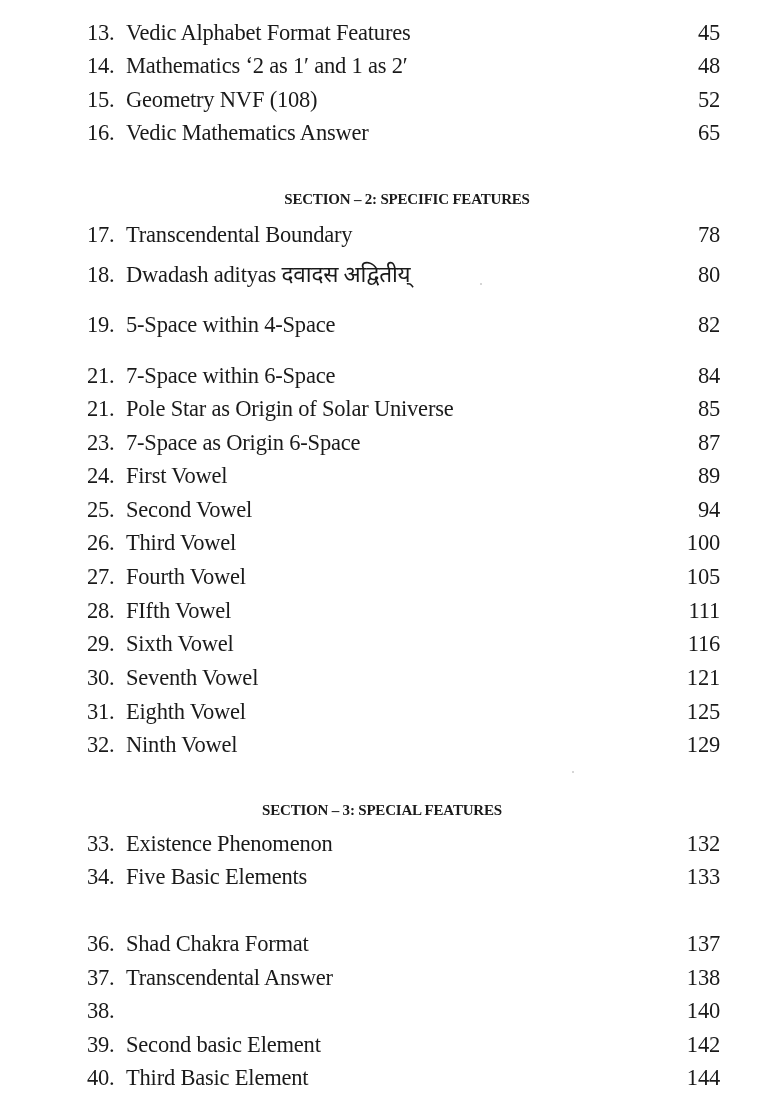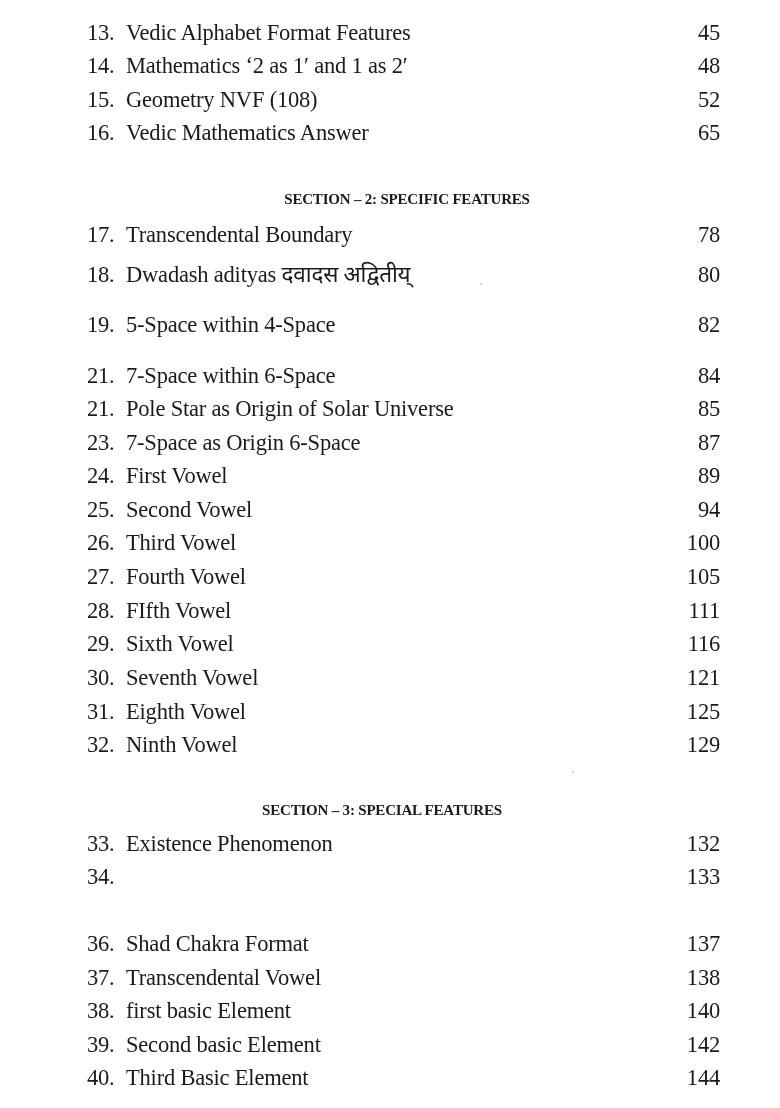--- a/index.html
+++ b/index.html
@@ -173,35 +173,35 @@
 
   <div class="section-heading" style="top:795px; left:-25px">SECTION – 3: SPECIAL FEATURES</div>
 
   <div class="entry" style="top:829px">
     <span class="num">33.</span>
     <span class="title">Existence Phenomenon</span>
     <span class="pg">132</span>
   </div>
   <div class="entry" style="top:862px">
     <span class="num">34.</span>
+    <span class="title">Five Basic Elements</span>
     <span class="pg">133</span>
   </div>
   <div class="entry" style="top:929px">
     <span class="num">36.</span>
     <span class="title">Shad Chakra Format</span>
     <span class="pg">137</span>
   </div>
   <div class="entry" style="top:963px">
     <span class="num">37.</span>
-    <span class="title">Transcendental Vowel</span>
+    <span class="title">Transcendental Answer</span>
     <span class="pg">138</span>
   </div>
   <div class="entry" style="top:996px">
     <span class="num">38.</span>
-    <span class="title">first basic Element</span>
     <span class="pg">140</span>
   </div>
   <div class="entry" style="top:1030px">
     <span class="num">39.</span>
     <span class="title">Second basic Element</span>
     <span class="pg">142</span>
   </div>
   <div class="entry" style="top:1063px">
     <span class="num">40.</span>
     <span class="title">Third Basic Element</span>

